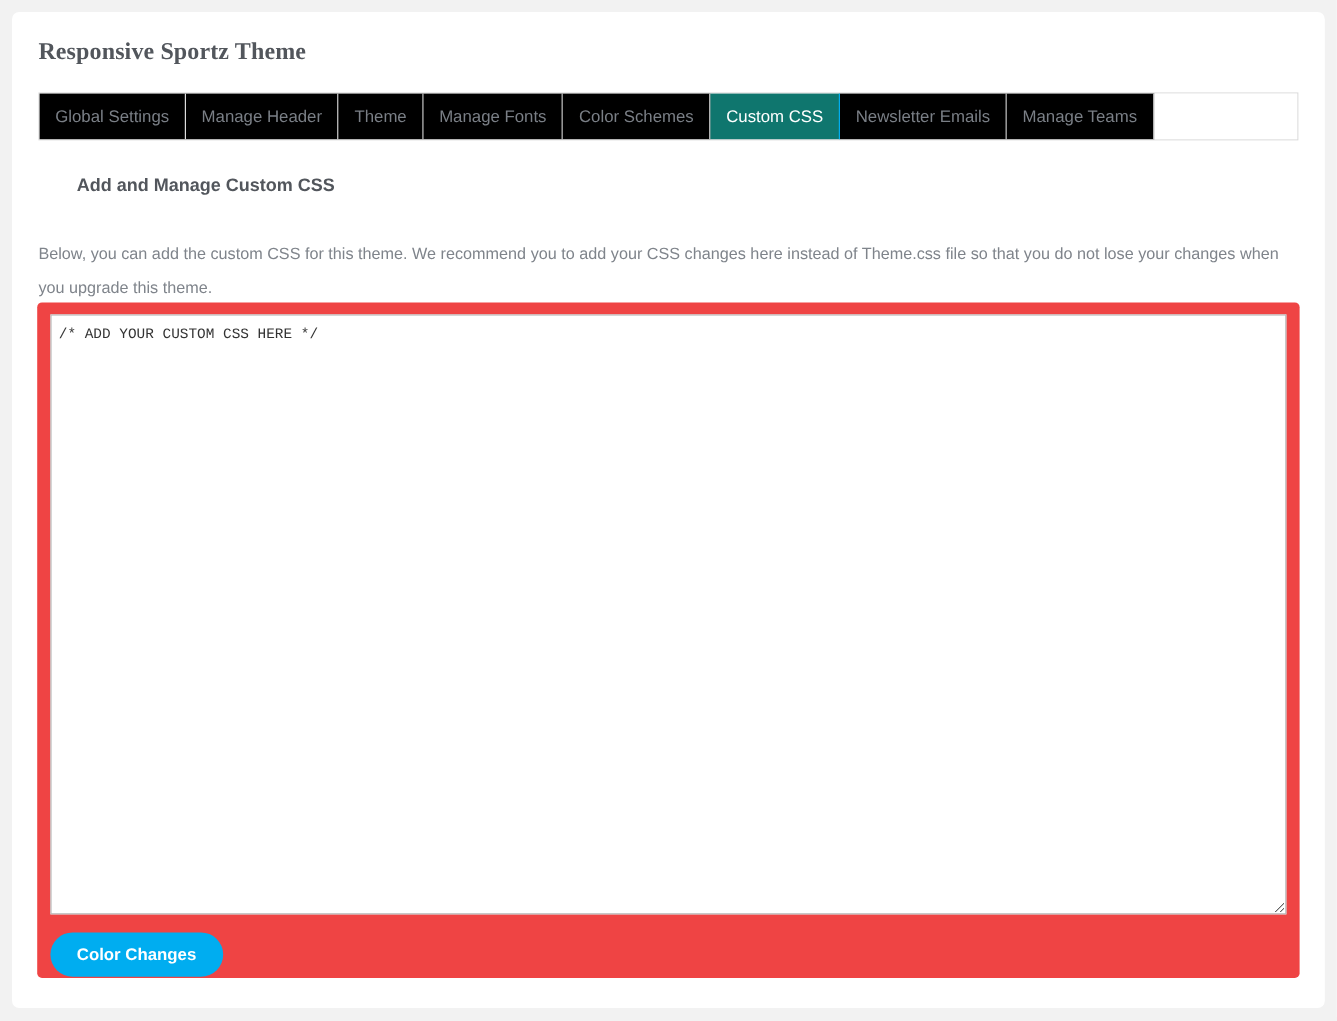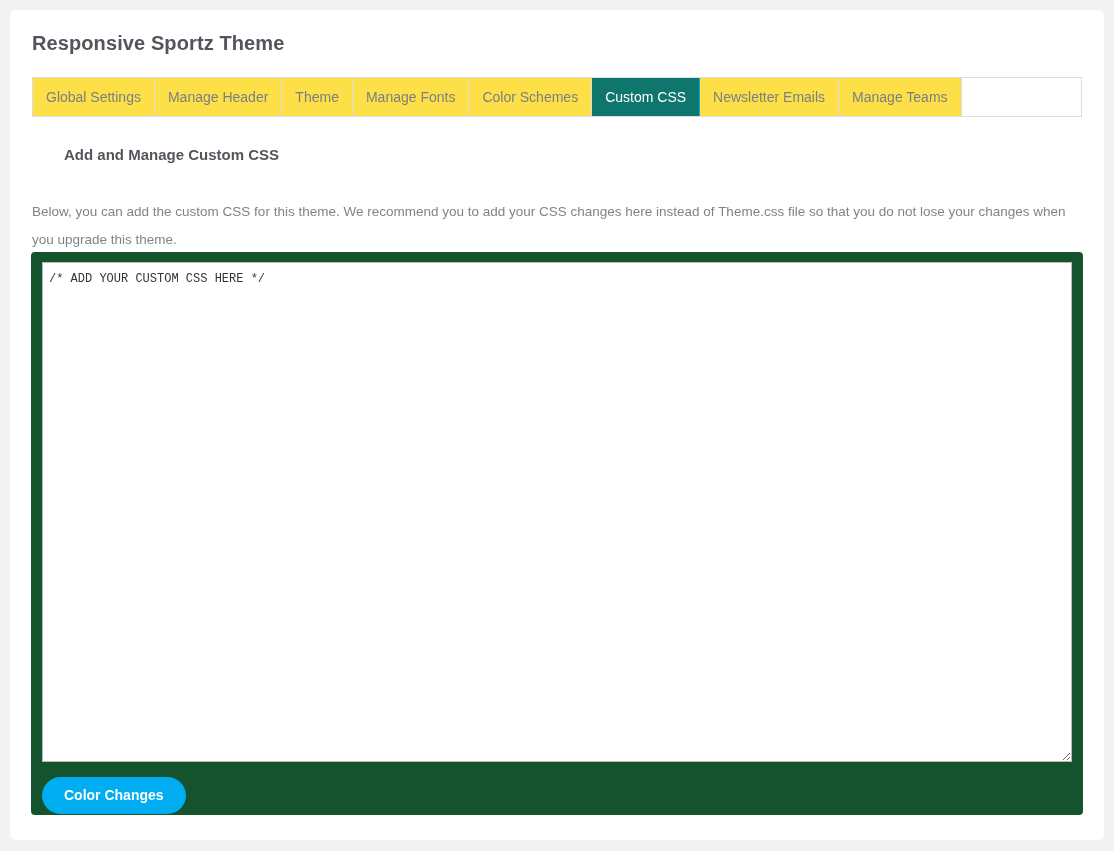--- a/index.html
+++ b/index.html
@@ -28,20 +28,21 @@
 
   .page-title {
     position: absolute;
     left: 22px;
     top: 22px;
     font-size: 20px;
     font-weight: bold;
     color: #52565c;
     letter-spacing: 0.1px;
     white-space: nowrap;
+    font-family: Liberation Serif, serif;
   }
 
   
   .tab-bar {
     position: absolute;
     left: 22px;
     top: 67px;
     width: 1050px;
     height: 40px;
     display: flex;
@@ -52,21 +53,21 @@
   .tab {
     display: flex;
     align-items: center;
     padding: 0 13px;
     font-size: 14px;
     color: #7a7f86;
     border-right: 1px solid #dddddd;
     box-sizing: border-box;
     white-space: nowrap;
     cursor: pointer;
-    background: #fde047;
+    background: #000000;
     height: 100%;
   }
   .tab.active {
     background: #0f766e;
     color: #ffffff;
     border-right-color: #00adf0;
   }
   .tab-filler {
     flex: 1 1 auto;
     background: #ffffff;
@@ -95,21 +96,21 @@
     margin-top: 31px;
   }
 
   
   .editor-panel {
     position: absolute;
     left: 21px;
     top: 242px;
     width: 1052px;
     height: 563px;
-    background: #14532d;
+    background: #ef4444;
     border-radius: 4px;
     box-sizing: border-box;
   }
   .css-textarea {
     position: absolute;
     left: 11px;
     top: 10px;
     width: 1030px;
     height: 500px;
     background: #ffffff;

